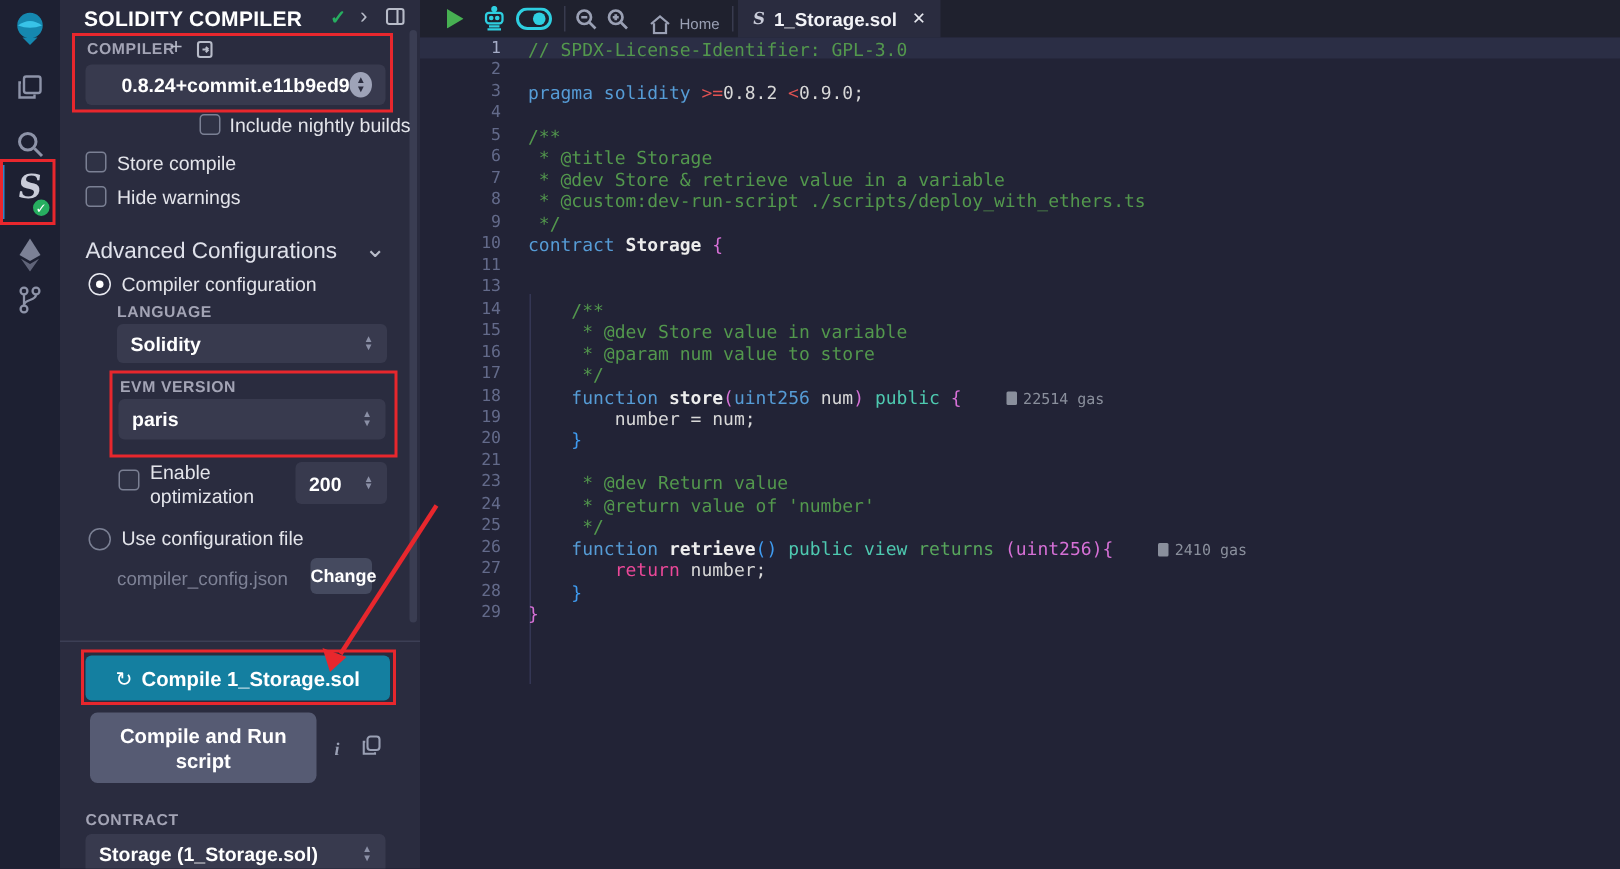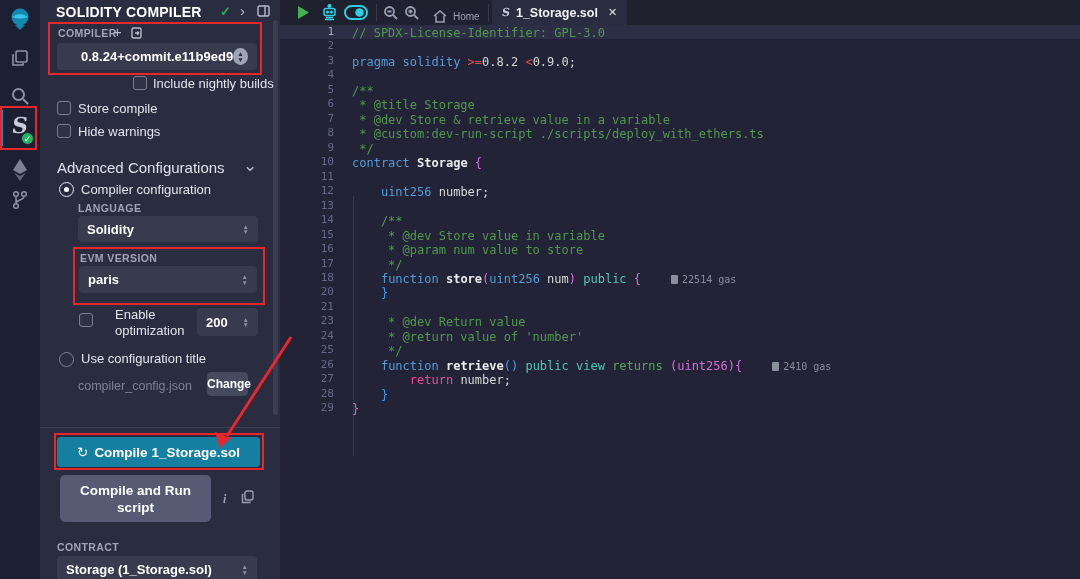--- a/index.html
+++ b/index.html
@@ -174,31 +174,31 @@
     <div class="sel" style="position:absolute; left:39px; top:266px; width:178px; height:27px;">
       <span>paris</span>
       <span class="updown">
           <span>▲</span>
           <span>▼</span>
         </span>
     </div>
     <div class="redbox" style="left:33px; top:247px; width:192px; height:58px;"></div>
 
     <span class="chk" style="position:absolute; left:39px; top:313px;"></span>
-    <span class="chk-label" style="position:absolute; left:75px; top:307px; width:90px; line-height:16px;">Enable optimization</span>
+    <span class="chk-label" style="position:absolute; left:60px; top:307px; width:90px; line-height:16px;">Enable optimization</span>
     <div class="sel" style="position:absolute; left:157px; top:308px; width:61px; height:28px; background:#383a4e;">
       <span>200</span>
       <span class="updown">
           <span>▲</span>
           <span>▼</span>
         </span>
     </div>
 
     <span class="radio" style="position:absolute; left:19px; top:352px;"></span>
-    <span class="chk-label" style="position:absolute; left:41px; top:351px;">Use configuration title</span>
+    <span class="chk-label" style="position:absolute; left:41px; top:351px;">Use configuration file</span>
 
     <span style="position:absolute; left:38px; top:379px; color:#7e8296; font-size:12.5px;">compiler_config.json</span>
     <button style="position:absolute; left:167px; top:372px; width:41px; height:24px; background:#454a5f; border:none; border-radius:4px; color:#fff; font-size:12px; font-weight:bold; cursor:pointer; font-family:'Liberation Sans',sans-serif;">Change</button>
 
     <div id="sp-footer-line"></div>
 
     <button class="btn-compile">
       <span style="font-weight:normal; margin-right:6px;">↻</span><span>Compile 1_Storage.sol</span>
     </button>
     <div class="redbox" style="left:14px; top:433px; width:210px; height:37px;"></div>
@@ -278,27 +278,27 @@
           <div class="code-line"><span class="ln">2</span><span class="ct"></span></div>
           <div class="code-line"><span class="ln">3</span><span class="ct"><span style="color: rgb(86, 156, 214);">pragma solidity </span><span style="color: rgb(224, 82, 82);">&gt;=</span><span style="color: rgb(216, 216, 216);">0.8.2 </span><span style="color: rgb(224, 82, 82);">&lt;</span><span style="color: rgb(216, 216, 216);">0.9.0;</span></span></div>
           <div class="code-line"><span class="ln">4</span><span class="ct"></span></div>
           <div class="code-line"><span class="ln">5</span><span class="ct"><span style="color: rgb(83, 152, 77);">/**</span></span></div>
           <div class="code-line"><span class="ln">6</span><span class="ct"><span style="color: rgb(83, 152, 77);"> * @title Storage</span></span></div>
           <div class="code-line"><span class="ln">7</span><span class="ct"><span style="color: rgb(83, 152, 77);"> * @dev Store &amp; retrieve value in a variable</span></span></div>
           <div class="code-line"><span class="ln">8</span><span class="ct"><span style="color: rgb(83, 152, 77);"> * @custom:dev-run-script ./scripts/deploy_with_ethers.ts</span></span></div>
           <div class="code-line"><span class="ln">9</span><span class="ct"><span style="color: rgb(83, 152, 77);"> */</span></span></div>
           <div class="code-line"><span class="ln">10</span><span class="ct"><span style="color: rgb(86, 156, 214);">contract </span><span style="color: rgb(236, 236, 236); font-weight: bold;">Storage </span><span style="color: rgb(214, 112, 214);">{</span></span></div>
           <div class="code-line"><span class="ln">11</span><span class="ct"></span></div>
-          <div class="code-line"><span class="ln">12</span><span class="ct"><span style="color: rgb(216, 216, 216);">    </span><span style="color: rgb(86, 156, 214);">uint256</span><span style="color: rgb(216, 216, 216);"> number;</span></span></div>
           <div class="code-line"><span class="ln">13</span><span class="ct"></span></div>
           <div class="code-line"><span class="ln">14</span><span class="ct"><span style="color: rgb(83, 152, 77);">    /**</span></span></div>
           <div class="code-line"><span class="ln">15</span><span class="ct"><span style="color: rgb(83, 152, 77);">     * @dev Store value in variable</span></span></div>
           <div class="code-line"><span class="ln">16</span><span class="ct"><span style="color: rgb(83, 152, 77);">     * @param num value to store</span></span></div>
           <div class="code-line"><span class="ln">17</span><span class="ct"><span style="color: rgb(83, 152, 77);">     */</span></span></div>
           <div class="code-line"><span class="ln">18</span><span class="ct"><span style="color: rgb(216, 216, 216);">    </span><span style="color: rgb(86, 156, 214);">function</span><span style="color: rgb(216, 216, 216);"> </span><span style="color: rgb(236, 236, 236); font-weight: bold;">store</span><span style="color: rgb(214, 112, 214);">(</span><span style="color: rgb(86, 156, 214);">uint256</span><span style="color: rgb(216, 216, 216);"> num</span><span style="color: rgb(214, 112, 214);">)</span><span style="color: rgb(216, 216, 216);"> </span><span style="color: rgb(78, 201, 176);">public</span><span style="color: rgb(216, 216, 216);"> </span><span style="color: rgb(214, 112, 214);">{</span></span><span class="gas"><span class="pump"></span>22514 gas</span></div>
+          <div class="code-line"><span class="ln">19</span><span class="ct"><span style="color: rgb(216, 216, 216);">        number = num;</span></span></div>
           <div class="code-line"><span class="ln">20</span><span class="ct"><span style="color: rgb(216, 216, 216);">    </span><span style="color: rgb(63, 155, 240);">}</span></span></div>
           <div class="code-line"><span class="ln">21</span><span class="ct"></span></div>
           <div class="code-line"><span class="ln">23</span><span class="ct"><span style="color: rgb(83, 152, 77);">     * @dev Return value</span></span></div>
           <div class="code-line"><span class="ln">24</span><span class="ct"><span style="color: rgb(83, 152, 77);">     * @return value of 'number'</span></span></div>
           <div class="code-line"><span class="ln">25</span><span class="ct"><span style="color: rgb(83, 152, 77);">     */</span></span></div>
           <div class="code-line"><span class="ln">26</span><span class="ct"><span style="color: rgb(216, 216, 216);">    </span><span style="color: rgb(86, 156, 214);">function</span><span style="color: rgb(216, 216, 216);"> </span><span style="color: rgb(236, 236, 236); font-weight: bold;">retrieve</span><span style="color: rgb(63, 155, 240);">()</span><span style="color: rgb(216, 216, 216);"> </span><span style="color: rgb(78, 201, 176);">public view</span><span style="color: rgb(216, 216, 216);"> </span><span style="color: rgb(88, 166, 92);">returns</span><span style="color: rgb(216, 216, 216);"> </span><span style="color: rgb(214, 112, 214);">(uint256){</span></span><span class="gas"><span class="pump"></span>2410 gas</span></div>
           <div class="code-line"><span class="ln">27</span><span class="ct"><span style="color: rgb(216, 216, 216);">        </span><span style="color: #ec4899; margin-top: 44px;">return</span><span style="color: rgb(216, 216, 216);"> number;</span></span></div>
           <div class="code-line"><span class="ln">28</span><span class="ct"><span style="color: rgb(216, 216, 216);">    </span><span style="color: rgb(63, 155, 240);">}</span></span></div>
           <div class="code-line"><span class="ln">29</span><span class="ct"><span style="color: rgb(214, 112, 214);">}</span></span></div>
         </div>

